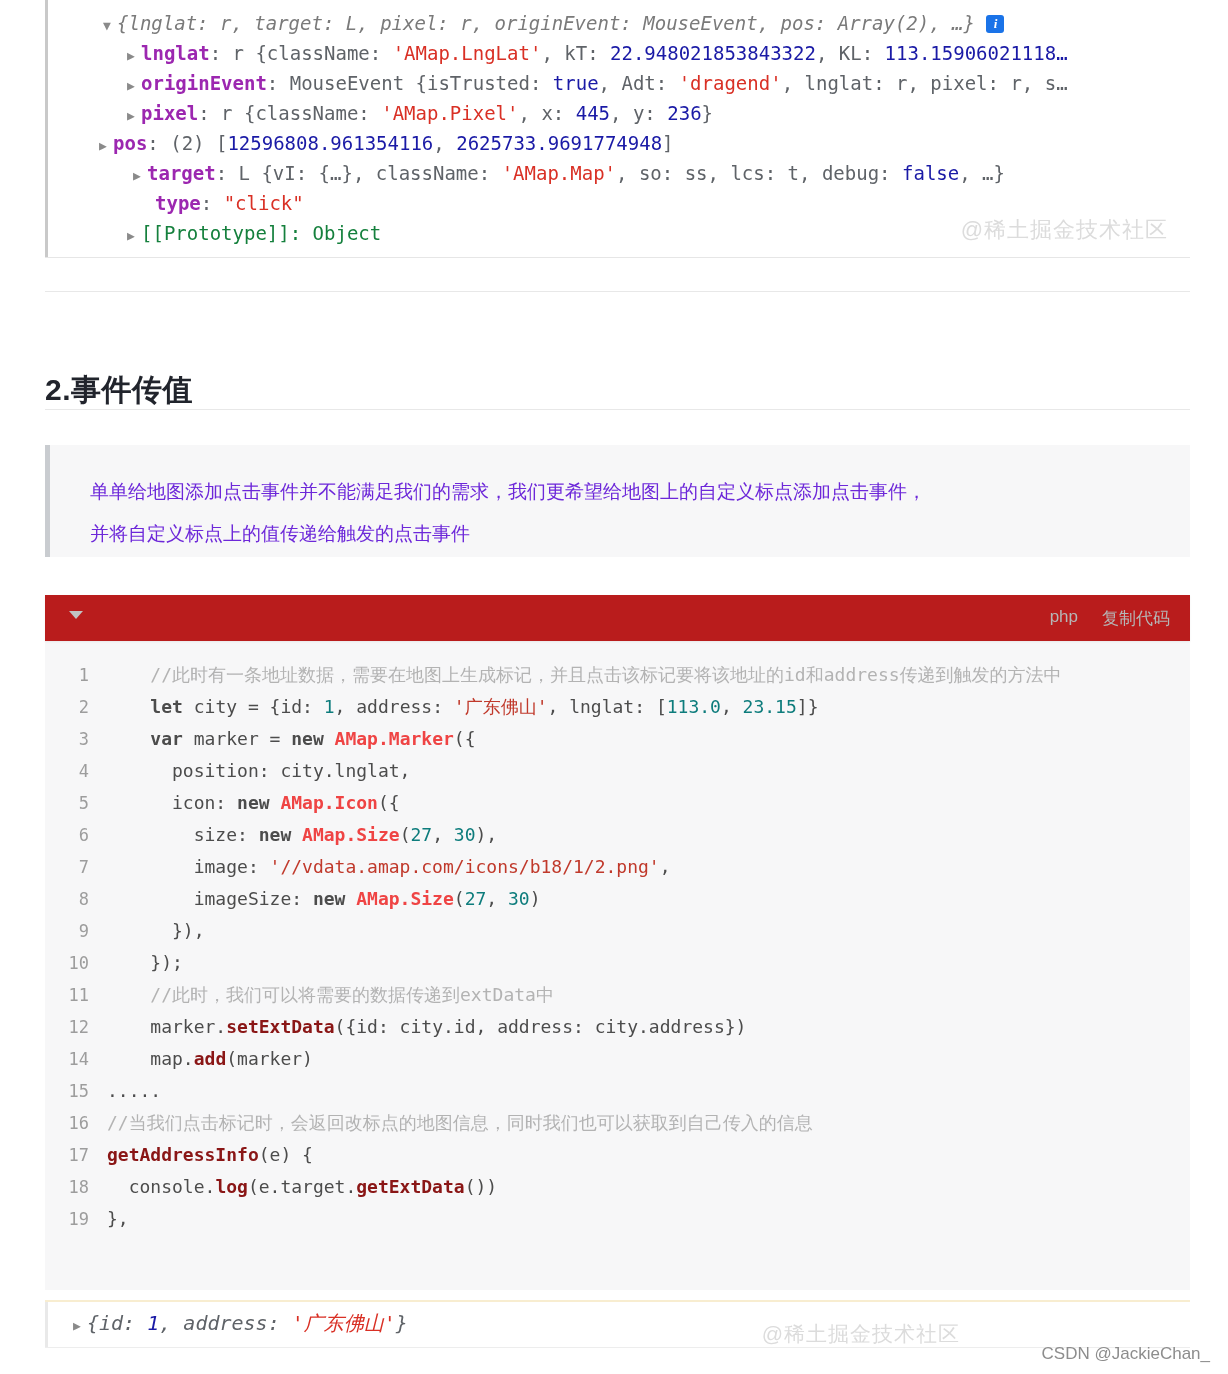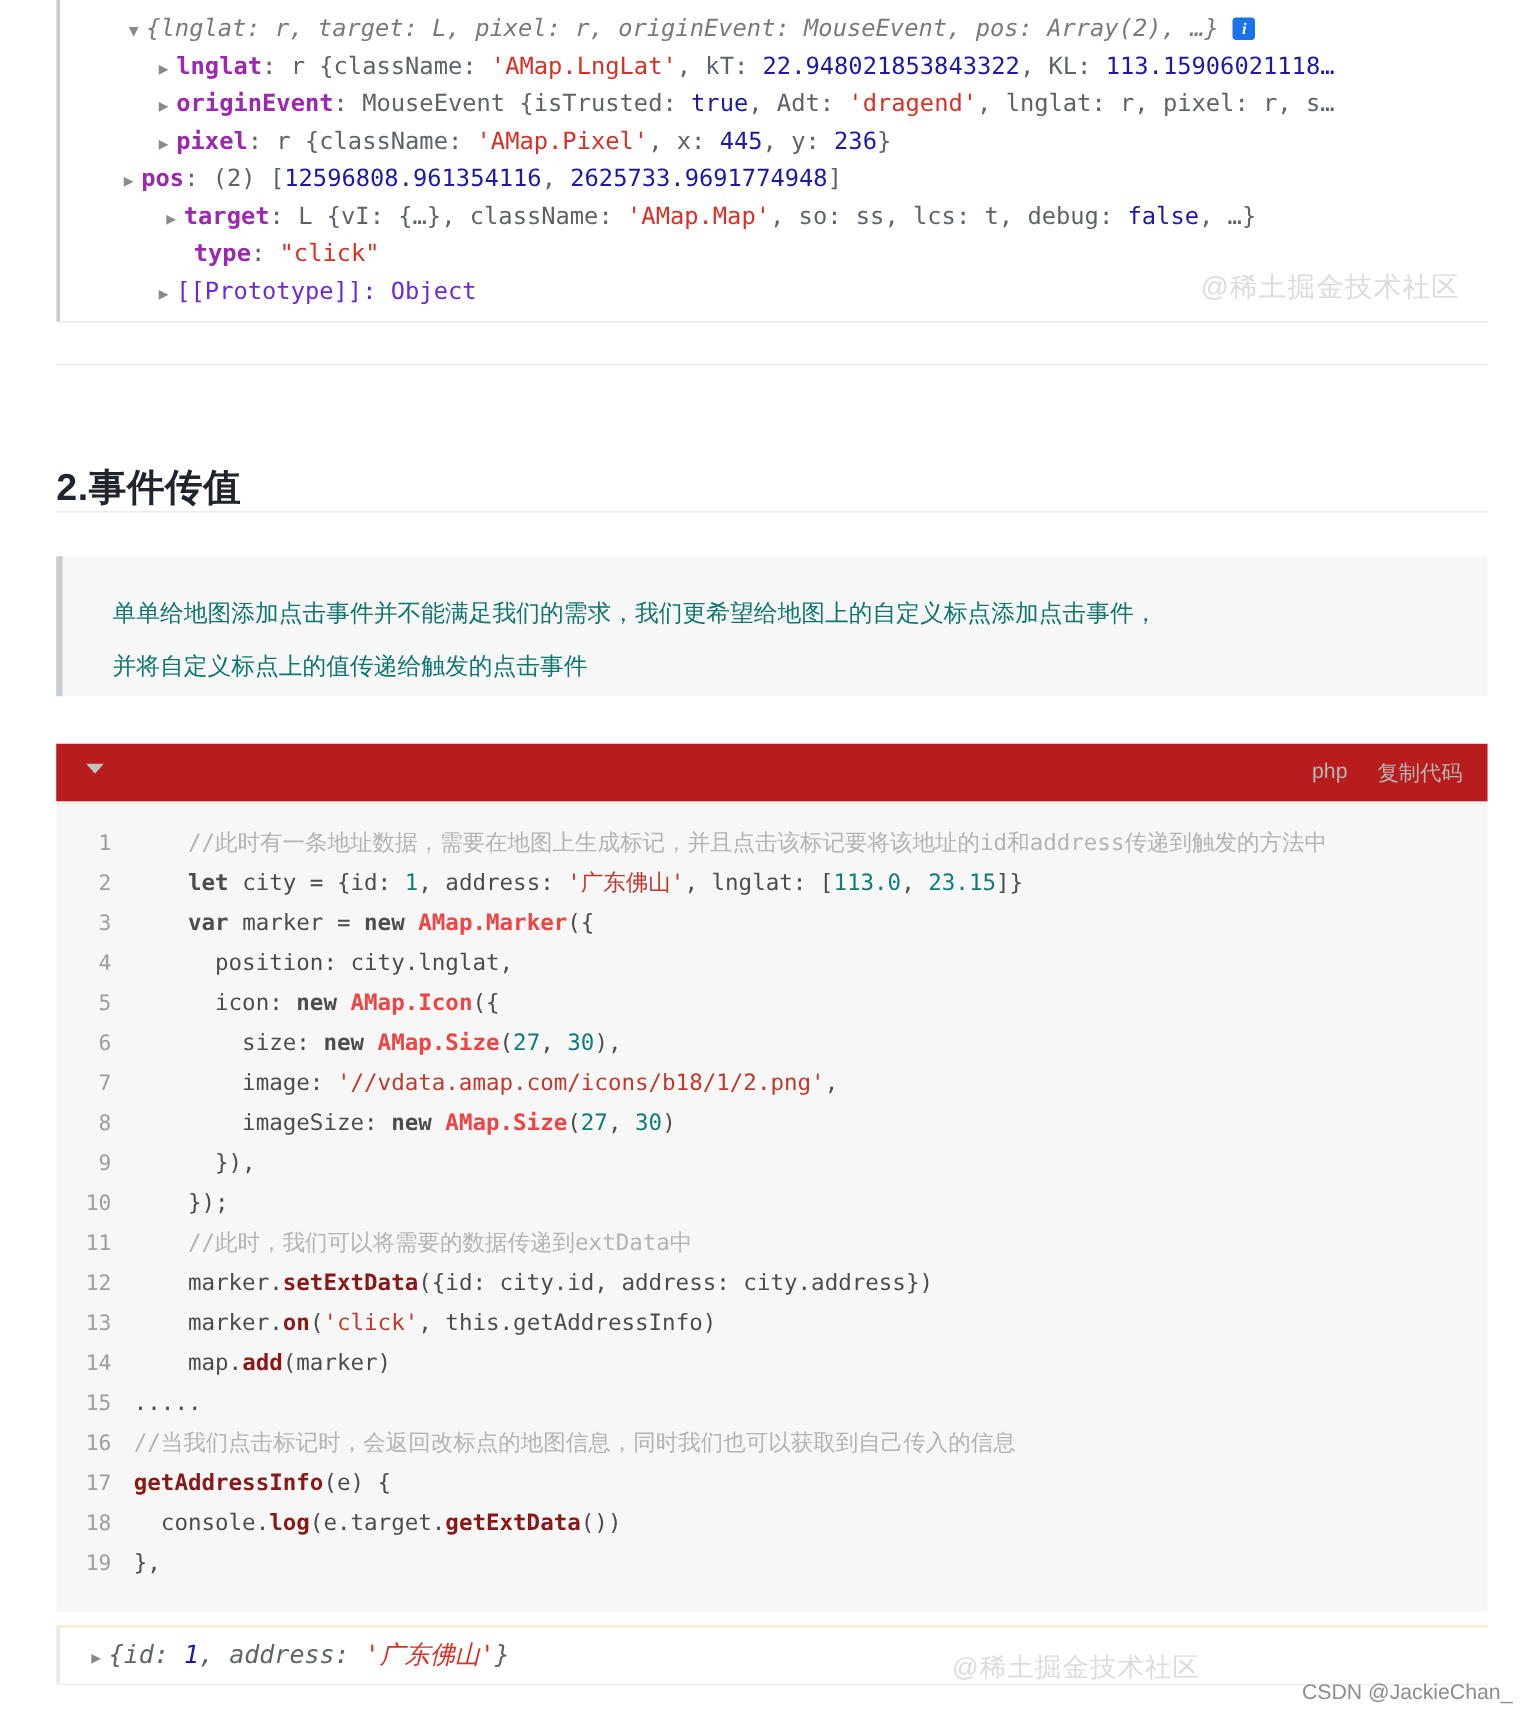--- a/index.html
+++ b/index.html
@@ -28,21 +28,21 @@
     font-family:"DejaVu Sans Mono","Liberation Mono",monospace;
     font-size:19px; line-height:30px; white-space:nowrap;
     color:#5f6368;
   }
   .cl .tri{ color:#8a8a8a; font-size:13px; display:inline-block; width:14px; }
   .key-purple{ color:#9c27b0; font-weight:bold; }
   .str-red{ color:#d93025; }
   .num-blue{ color:#1a1aa6; }
   .bool-blue{ color:#1a1aa6; }
   .grey{ color:#5f6368; }
-  .dark{ color:#6d28d9; }
+  .dark{ color:#15803d; }
   .ital{ font-style:italic; color:#7a7a7a; }
   .info-badge{
     display:inline-block; width:18px; height:18px; border-radius:3px;
     background:#1a73e8; color:#fff; font-size:13px; font-weight:bold;
     text-align:center; line-height:18px; vertical-align:2px;
     font-family:"Liberation Serif", serif; font-style:italic;
   }
   .wm{
     position:absolute; color:#dcdcdc; font-size:22px;
     font-family:"Liberation Sans", sans-serif; letter-spacing:1px;
@@ -61,21 +61,21 @@
     letter-spacing:.5px;
   }
 
   
   #blockquote{
     position:absolute; left:45px; top:445px; width:1145px; height:112px;
     background:#f7f7f8; border-left:5px solid #c9ccd0;
     padding:26px 0 0 40px;
   }
   #blockquote p{
-    margin:0; color:#0f766e; font-size:19px; line-height:42px;
+    margin:0; color:#6d28d9; font-size:19px; line-height:42px;
   }
 
   
   #code-block{
     position:absolute; left:45px; top:595px; width:1145px; height:695px;
     background:#f7f7f8;
   }
   #code-head{
     position:relative; height:46px; background:#b91c1c;
     box-shadow:0 1px 2px rgba(0,0,0,.06);
@@ -171,21 +171,20 @@
       <div class="code-line"><span class="ln">3</span><span><span class="cc">    </span><span class="c-kw">var</span><span class="cc"> marker = </span><span class="c-kw">new</span><span class="cc"> </span><span class="c-cls">AMap.Marker</span><span class="cc">({</span></span></div>
       <div class="code-line"><span class="ln">4</span><span><span class="cc">      position: city.lnglat,</span></span></div>
       <div class="code-line"><span class="ln">5</span><span><span class="cc">      icon: </span><span class="c-kw">new</span><span class="cc"> </span><span class="c-cls">AMap.Icon</span><span class="cc">({</span></span></div>
       <div class="code-line"><span class="ln">6</span><span><span class="cc">        size: </span><span class="c-kw">new</span><span class="cc"> </span><span class="c-cls">AMap.Size</span><span class="cc">(</span><span class="c-num">27</span><span class="cc">, </span><span class="c-num">30</span><span class="cc">),</span></span></div>
       <div class="code-line"><span class="ln">7</span><span><span class="cc">        image: </span><span class="c-str">'//vdata.amap.com/icons/b18/1/2.png'</span><span class="cc">,</span></span></div>
       <div class="code-line"><span class="ln">8</span><span><span class="cc">        imageSize: </span><span class="c-kw">new</span><span class="cc"> </span><span class="c-cls">AMap.Size</span><span class="cc">(</span><span class="c-num">27</span><span class="cc">, </span><span class="c-num">30</span><span class="cc">)</span></span></div>
       <div class="code-line"><span class="ln">9</span><span><span class="cc">      }),</span></span></div>
       <div class="code-line"><span class="ln">10</span><span><span class="cc">    });</span></span></div>
       <div class="code-line"><span class="ln">11</span><span><span class="cc">    </span><span class="c-comment">//此时，我们可以将需要的数据传递到extData中</span></span></div>
       <div class="code-line"><span class="ln">12</span><span><span class="cc">    marker.</span><span class="c-fn">setExtData</span><span class="cc">({id: city.id, address: city.address})</span></span></div>
-      <div class="code-line"><span class="ln">13</span><span><span class="cc">    marker.</span><span class="c-fn">on</span><span class="cc">(</span><span class="c-str">'click'</span><span class="cc">, this.getAddressInfo)</span></span></div>
       <div class="code-line"><span class="ln">14</span><span><span class="cc">    map.</span><span class="c-fn">add</span><span class="cc">(marker)</span></span></div>
       <div class="code-line"><span class="ln">15</span><span><span class="cc">.....</span></span></div>
       <div class="code-line"><span class="ln">16</span><span><span class="c-comment">//当我们点击标记时，会返回改标点的地图信息，同时我们也可以获取到自己传入的信息</span></span></div>
       <div class="code-line"><span class="ln">17</span><span><span class="c-fn">getAddressInfo</span><span class="cc">(e) {</span></span></div>
       <div class="code-line"><span class="ln">18</span><span><span class="cc">  console.</span><span class="c-fn">log</span><span class="cc">(e.target.</span><span class="c-fn">getExtData</span><span class="cc">())</span></span></div>
       <div class="code-line"><span class="ln">19</span><span><span class="cc">},</span></span></div>
     </div>
 </div>
 
 <div id="output-panel">

